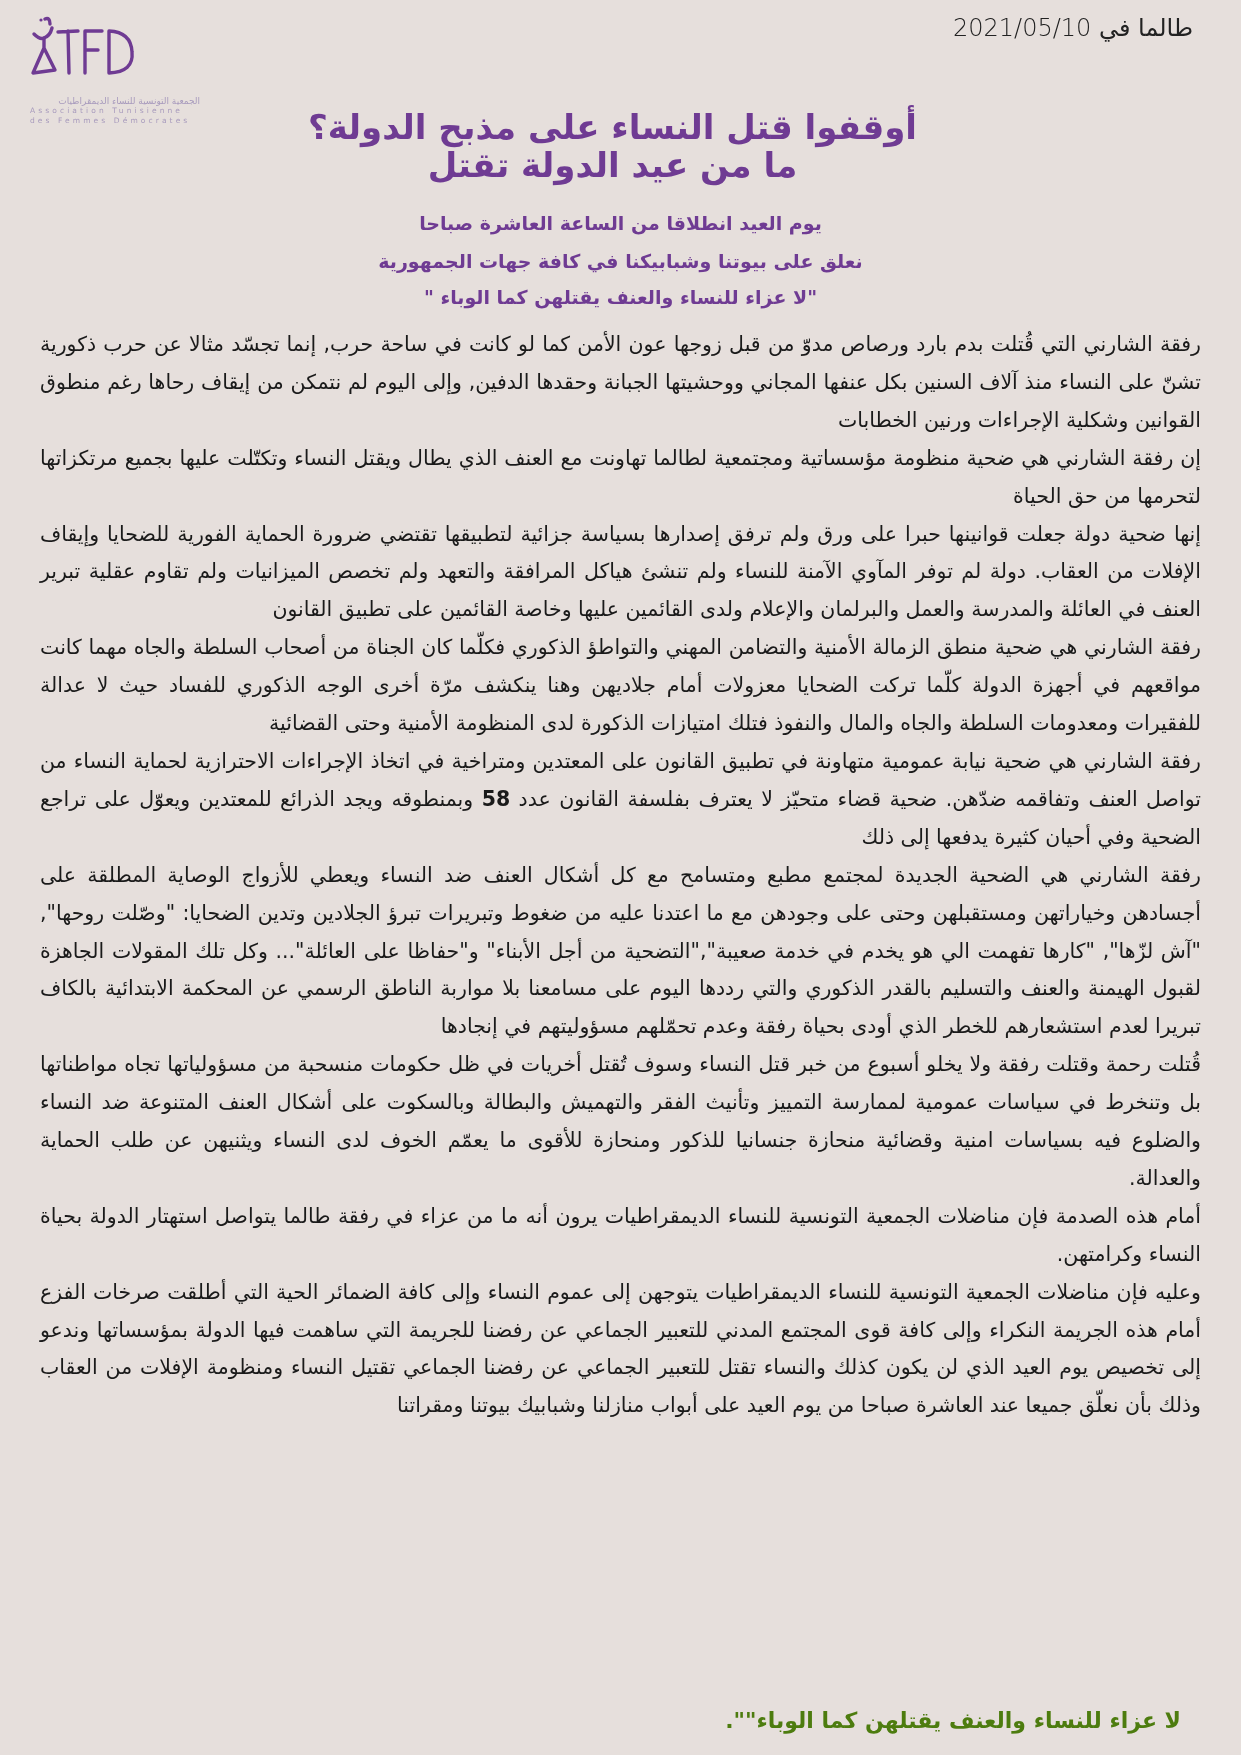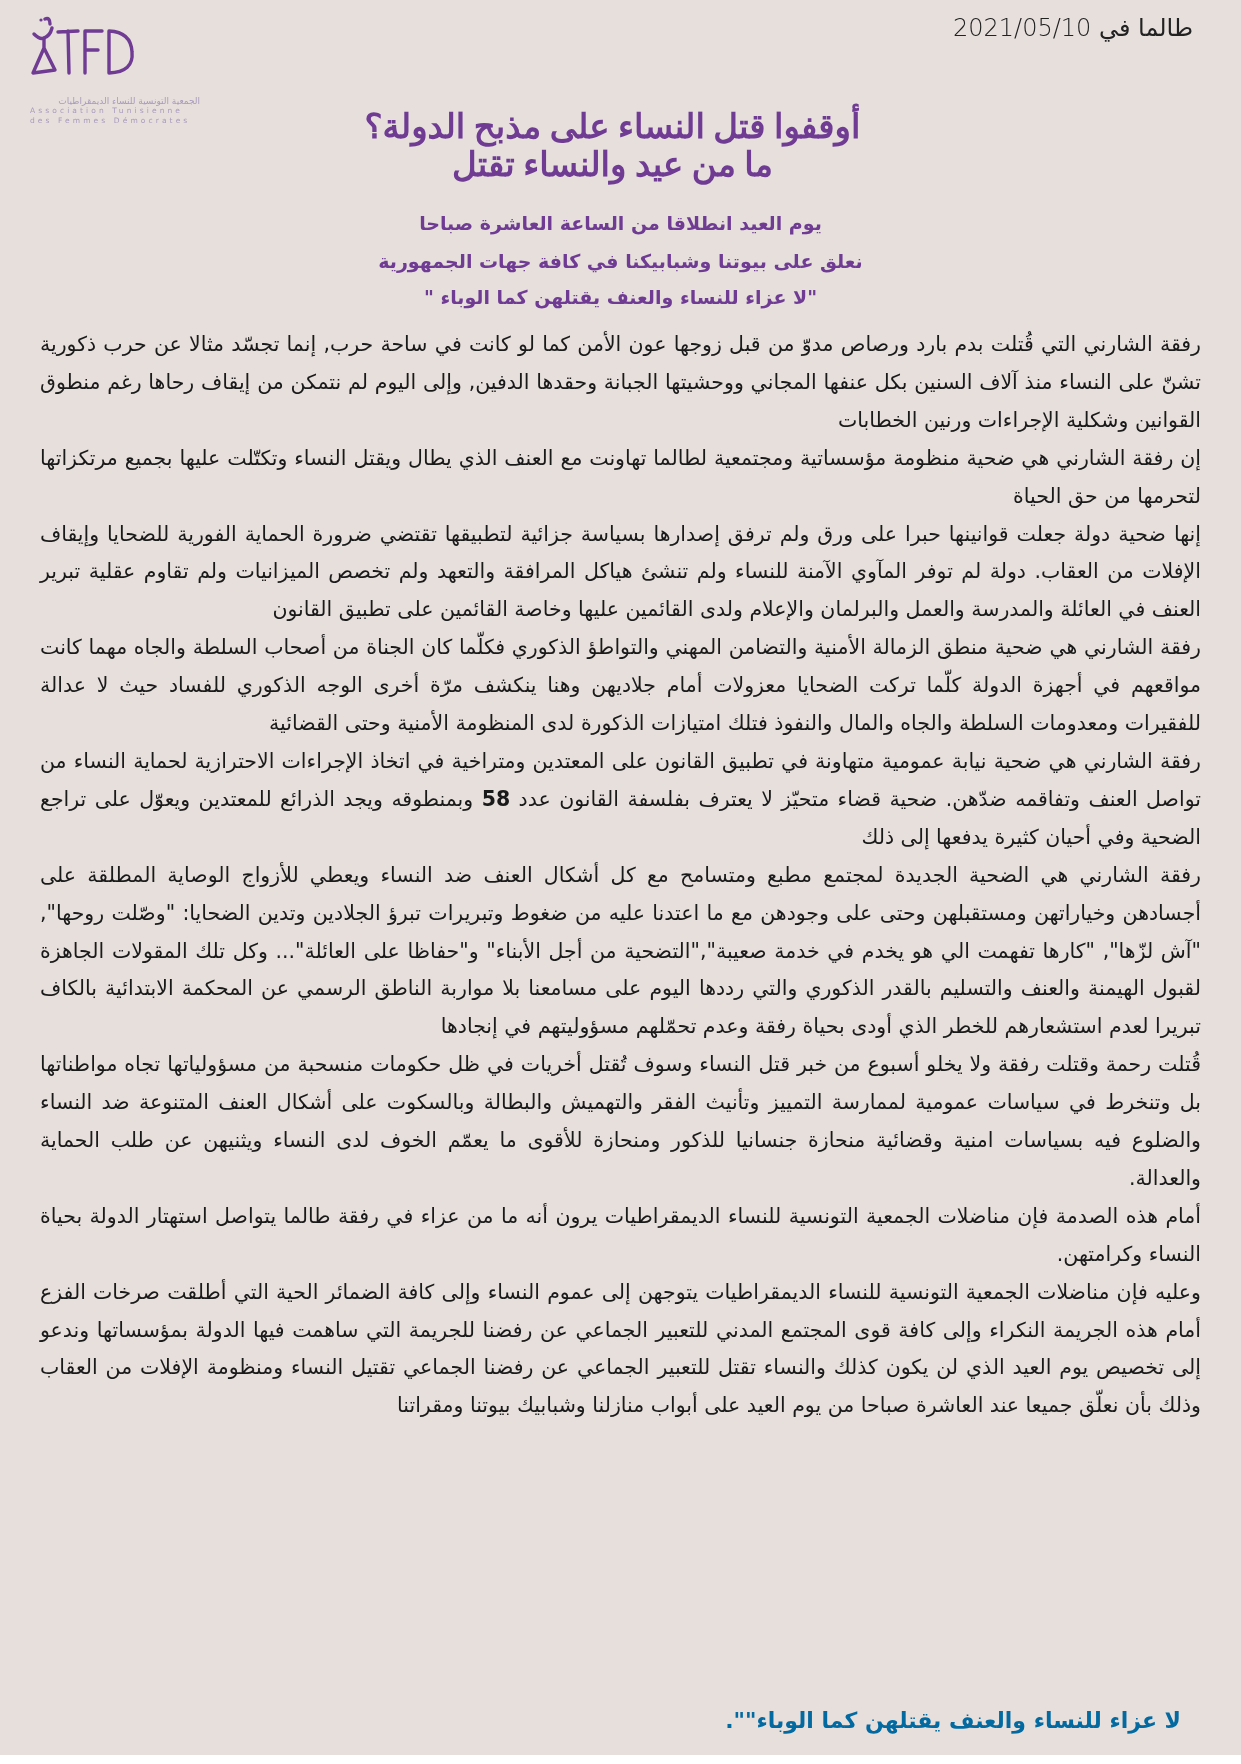--- a/index.html
+++ b/index.html
@@ -13,37 +13,37 @@
   }
   .logo { position: absolute; left: 30px; top: 14px; width: 180px; }
   .logo svg { display: block; }
   .logo .ar { font-size: 9px; color: #a89bbd; text-align: left; margin-top: 20px; direction: rtl; width: 170px; text-align: right; }
   .logo .fr { font-size: 7.5px; color: #a89bbd; letter-spacing: 3.1px; line-height: 10px; white-space: nowrap; }
   .date {
     position: absolute; right: 48px; top: 14px; direction: rtl;
     font-size: 24px; color: #222; white-space: nowrap;
   }
   .date .num { font-weight: 300; }
-  .titles { position: absolute; left: 0; right: 16px; top: 108px; text-align: center; direction: rtl; font-family: Liberation Serif, serif; }
+  .titles { position: absolute; left: 0; right: 16px; top: 108px; text-align: center; direction: rtl; }
   .title1, .title2 {
     color: #6f3b93; font-weight: bold; font-size: 34px; line-height: 38px; margin: 0;
   }
   .subs { position: absolute; left: 0; right: 0; top: 204px; text-align: center; direction: rtl; }
   .sub { color: #6f3b93; font-weight: bold; font-size: 19px; line-height: 38px; }
   .sub-quote { color: #6f3b93; font-weight: bold; font-size: 19px; line-height: 34px; }
   .body {
     position: absolute; right: 40px; left: 40px; top: 326px;
     direction: rtl; text-align: justify; text-align-last: right;
     font-size: 20.5px; line-height: 37.9px; color: #1a1a1a;
   }
   .body p { margin: 0; }
   .body b { font-weight: bold; }
   .final {
     position: absolute; right: 60px; top: 1708px; direction: rtl;
-    font-size: 22px; font-weight: bold; color: #0369a1; white-space: nowrap;
+    font-size: 22px; font-weight: bold; color: #4d7c0f; white-space: nowrap;
   }
 </style>
 </head>
 <body>
 
 <div class="page">
 
   <div class="logo">
     <svg width="105" height="62" viewBox="0 0 105 62">
       <g fill="none" stroke="#6f3b93" stroke-width="3.4" stroke-linecap="round" stroke-linejoin="round">
@@ -61,21 +61,21 @@
     <div class="fr">des Femmes Démocrates</div>
   </div>
 
   <div class="date">
     <span>طالما في</span>
     <span class="num">2021/05/10</span>
   </div>
 
   <div class="titles">
     <h1 class="title1">أوقفوا قتل النساء على مذبح الدولة؟</h1>
-    <h2 class="title2">ما من عيد والنساء تقتل</h2>
+    <h2 class="title2">ما من عيد الدولة تقتل</h2>
   </div>
 
   <div class="subs">
     <div class="sub">يوم العيد انطلاقا من الساعة العاشرة صباحا</div>
     <div class="sub">نعلق على بيوتنا وشبابيكنا في كافة جهات الجمهورية</div>
     <div class="sub-quote">"لا عزاء للنساء والعنف يقتلهن كما الوباء "</div>
   </div>
 
   <div class="body">
     <p>رفقة الشارني التي قُتلت بدم بارد ورصاص مدوّ من قبل زوجها عون الأمن كما لو كانت في ساحة حرب, إنما تجسّد مثالا عن حرب ذكورية تشنّ على النساء منذ آلاف السنين بكل عنفها المجاني ووحشيتها الجبانة وحقدها الدفين, وإلى اليوم لم نتمكن من إيقاف رحاها رغم منطوق القوانين وشكلية الإجراءات ورنين الخطابات</p>

